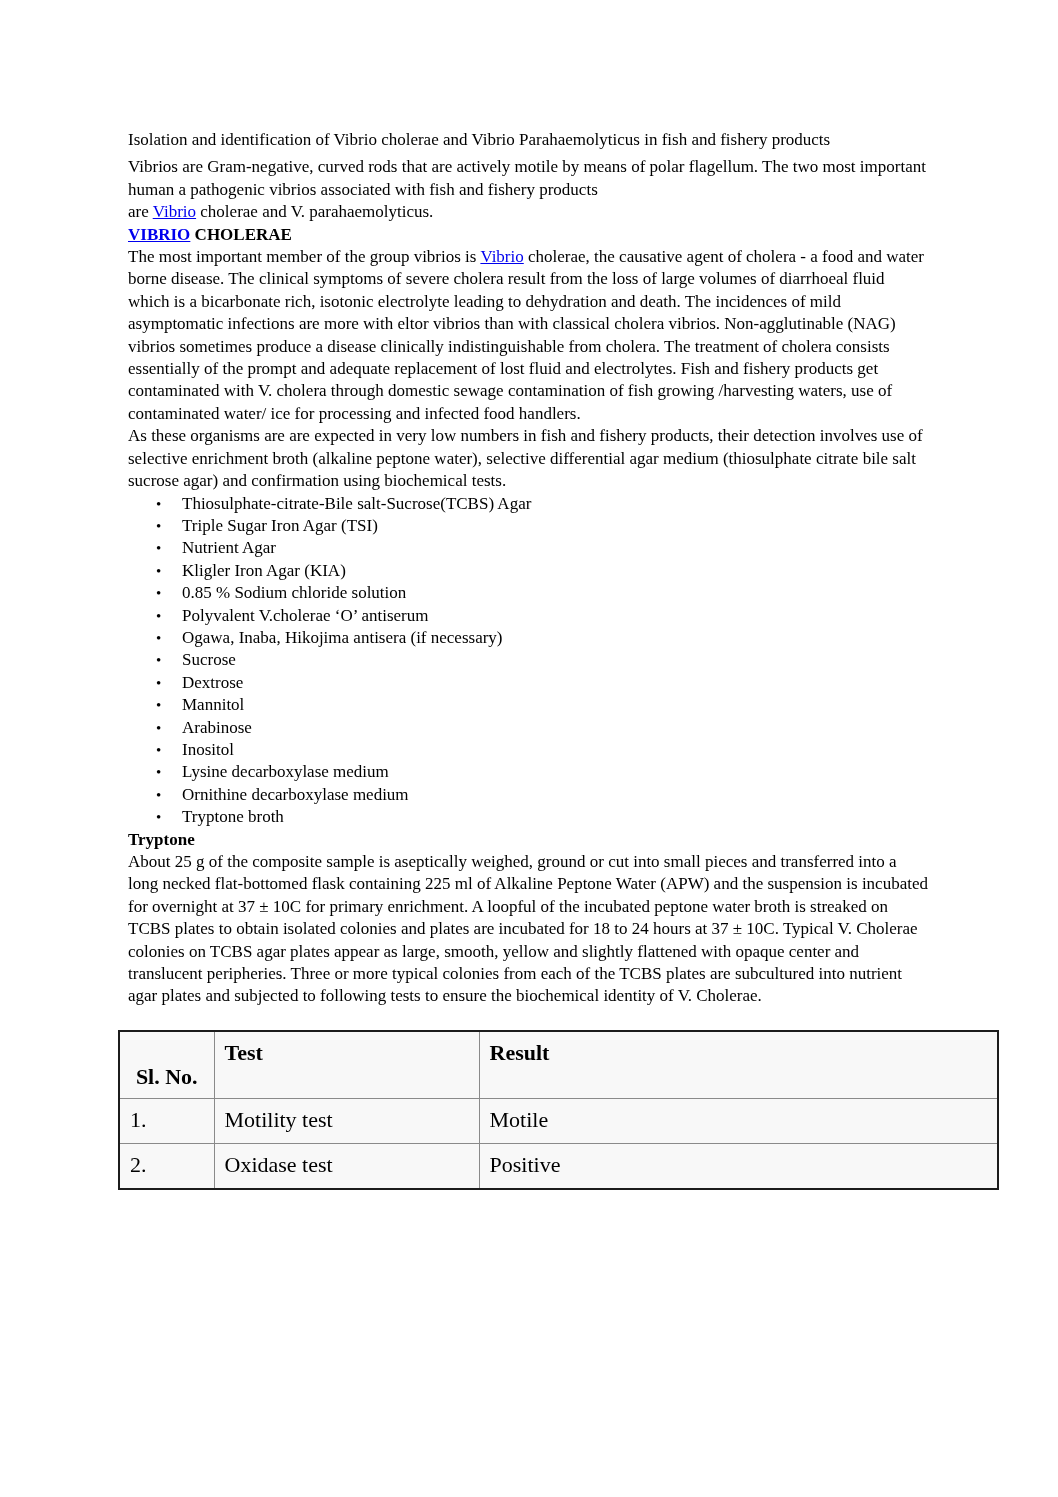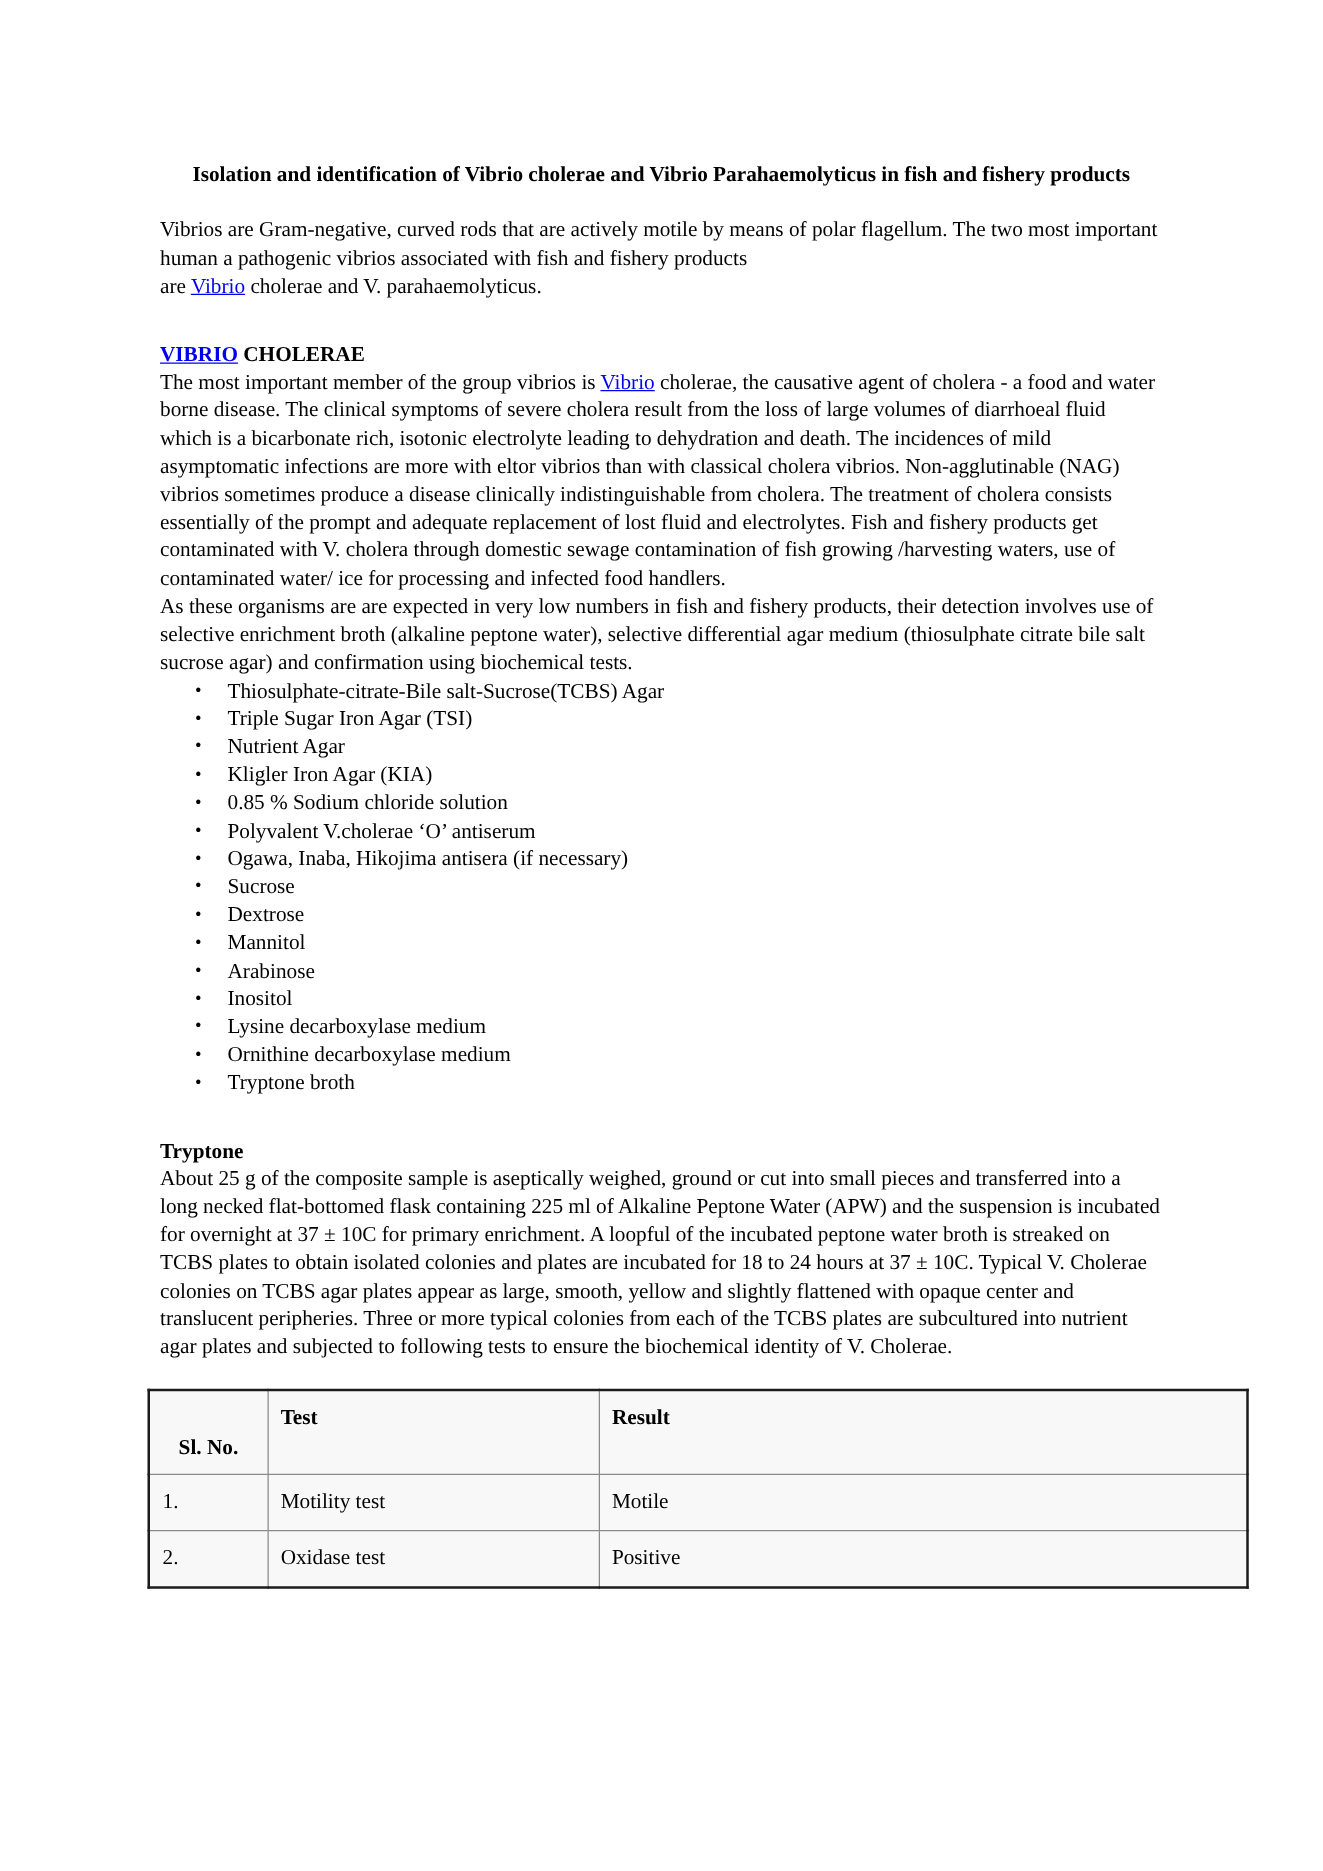--- a/index.html
+++ b/index.html
@@ -16,25 +16,24 @@
     line-height: 22.4px;
     color: #000000;
   }
   .content {
     padding-top: 129px;
     margin-left: 128px;
     width: 802px;
   }
   p { margin: 0; }
   .doc-title {
-    font-weight: bold;
-    text-align: center;
-    margin: 0 0 22px 0;
+    font-weight: normal;
+    margin: 0 0 5px 0;
   }
-  .bold { font-weight: bold; margin-top: 32px; }
+  .bold { font-weight: bold; }
   a.doclink {
     color: var(--link-color, #0000ee);
     text-decoration: underline;
     cursor: pointer;
   }
   ul.materials {
     list-style: none;
     margin: 0;
     padding: 0;
   }
@@ -58,21 +57,21 @@
     background: var(--table-fill, #f8f8f8);
     border: 2px solid #1c1c1c;
   }
   table.char-table th,
   table.char-table td {
     border: 1px solid #8a8a8a;
     text-align: left;
     vertical-align: top;
     padding: 10px 10px 0 10px;
     box-sizing: border-box;
-    font-size: 17px;
+    font-size: 22px;
   }
   table.char-table th { font-weight: bold; }
   table.char-table thead th { height: 68px; }
   table.char-table th.th-slno {
     vertical-align: bottom;
     padding-bottom: 10px;
     text-align: center;
   }
   table.char-table tbody td { height: 45px; }
 </style>

